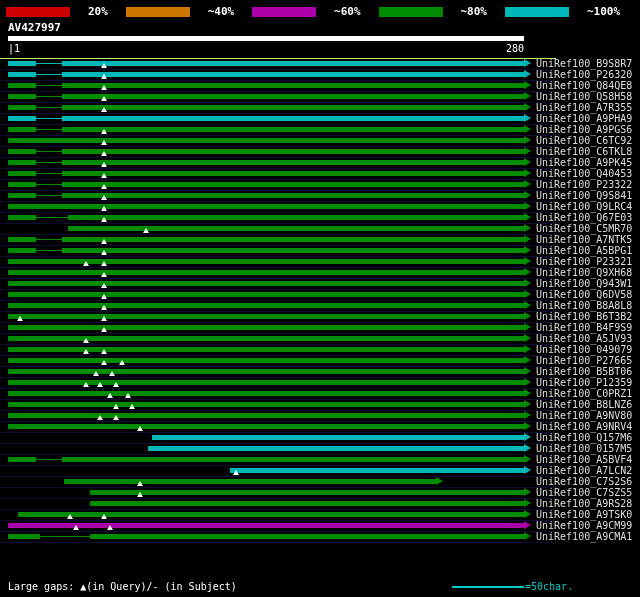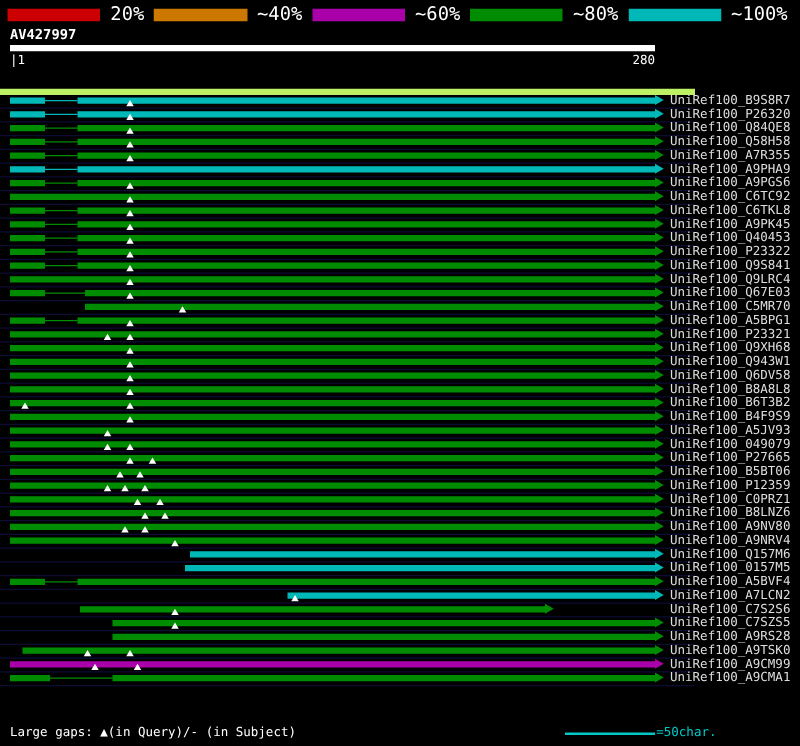--- a/index.html
+++ b/index.html
@@ -4,29 +4,29 @@
 <style>
   html,body{margin:0;padding:0;background:#000;}
   .screen{
     position:relative;width:640px;height:597px;background:#000;
     font-family:"DejaVu Sans Mono","Liberation Mono",monospace;
     overflow:hidden;
   }
   
   .scalebar{position:absolute;top:5px;left:6px;width:632px;display:flex;align-items:center;}
   .scale-seg{height:10px;flex:1 1 60px;}
-  .scale-label{color:#fff;font-weight:normal;font-size:15px;line-height:13px;white-space:nowrap;padding:0 8px;flex:0 0 auto;}
+  .scale-label{color:#fff;font-weight:bold;font-size:11px;line-height:13px;white-space:nowrap;padding:0 18px;flex:0 0 auto;}
   
   .query-id{position:absolute;top:21px;left:8px;color:#fff;font-weight:bold;font-size:11px;}
   .query-bar{position:absolute;top:36px;left:8px;width:516px;height:5px;background:#fff;}
   .coords{position:absolute;top:43px;left:8px;width:516px;height:12px;color:#fff;font-size:10px;}
   .coord-start{position:absolute;left:0;top:0;}
   .coord-end{position:absolute;right:0;top:0;}
   
-  .rows{position:absolute;top:71px;left:0;width:556px;border-top:5px solid #bef264;}
+  .rows{position:absolute;top:58px;left:0;width:556px;border-top:1px solid #bef264;}
   .row{position:relative;height:11px;box-sizing:border-box;border-bottom:1px solid #0d0d34;}
   .seg{position:absolute;top:2px;height:5px;}
   .seg.thin{top:4px;height:1px;}
   .arrow{position:absolute;top:0;width:0;height:0;
     border-top:4px solid transparent;border-bottom:4px solid transparent;border-left:7px solid #0f0;}
   .tri{position:absolute;top:4px;width:0;height:0;
     border-left:3px solid transparent;border-right:3px solid transparent;border-bottom:5px solid #fff;}
   .rowlabel{position:absolute;left:536px;top:0;font-size:10px;line-height:10px;color:#dedede;white-space:nowrap;cursor:pointer;}
   
   .legend-left{position:absolute;top:581px;left:8px;color:#fff;font-size:10px;white-space:nowrap;}
@@ -179,20 +179,28 @@
         <div class="arrow" style="left: 524px; border-left-color: rgb(0, 140, 0);"></div>
         <div class="tri" style="left: 143px;"></div>
         <span class="rowlabel">UniRef100_C5MR70</span>
       </div>
       <div class="row">
         <div class="seg" style="left: 8px; width: 28px; background: rgb(0, 140, 0);"></div>
         <div class="seg thin" style="left: 36px; width: 26px; background: rgb(0, 140, 0);"></div>
         <div class="seg" style="left: 62px; width: 462px; background: rgb(0, 140, 0);"></div>
         <div class="arrow" style="left: 524px; border-left-color: rgb(0, 140, 0);"></div>
         <div class="tri" style="left: 101px;"></div>
+        <span class="rowlabel">UniRef100_A7NTK5</span>
+      </div>
+      <div class="row">
+        <div class="seg" style="left: 8px; width: 28px; background: rgb(0, 140, 0);"></div>
+        <div class="seg thin" style="left: 36px; width: 26px; background: rgb(0, 140, 0);"></div>
+        <div class="seg" style="left: 62px; width: 462px; background: rgb(0, 140, 0);"></div>
+        <div class="arrow" style="left: 524px; border-left-color: rgb(0, 140, 0);"></div>
+        <div class="tri" style="left: 101px;"></div>
         <span class="rowlabel">UniRef100_A5BPG1</span>
       </div>
       <div class="row">
         <div class="seg" style="left: 8px; width: 516px; background: rgb(0, 140, 0);"></div>
         <div class="arrow" style="left: 524px; border-left-color: rgb(0, 140, 0);"></div>
         <div class="tri" style="left: 83px;"></div>
         <div class="tri" style="left: 101px;"></div>
         <span class="rowlabel">UniRef100_P23321</span>
       </div>
       <div class="row">

